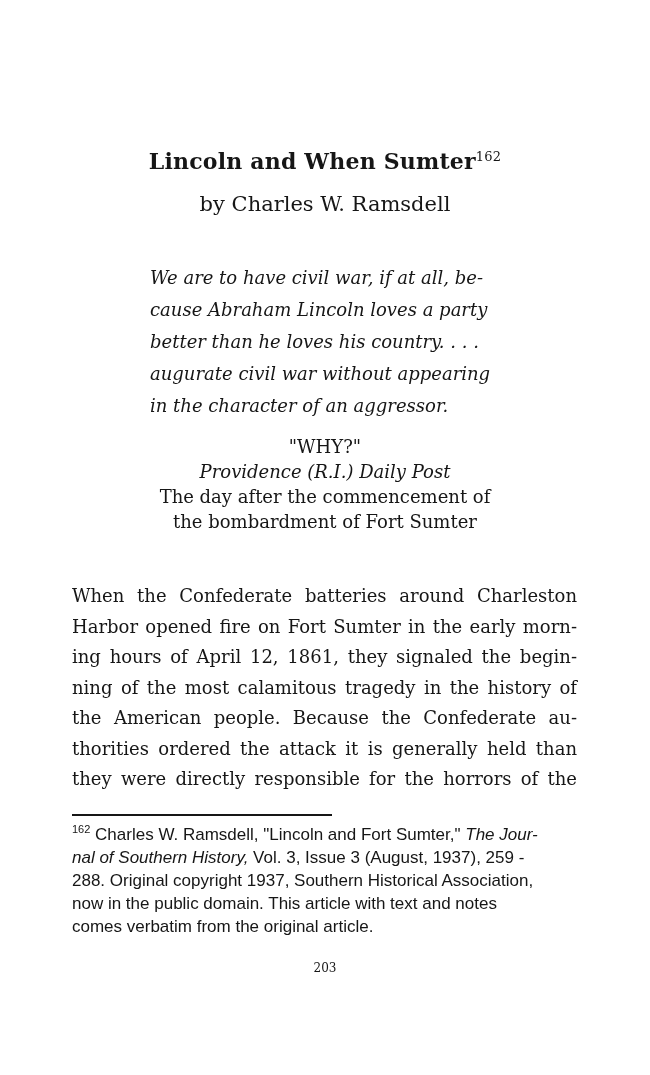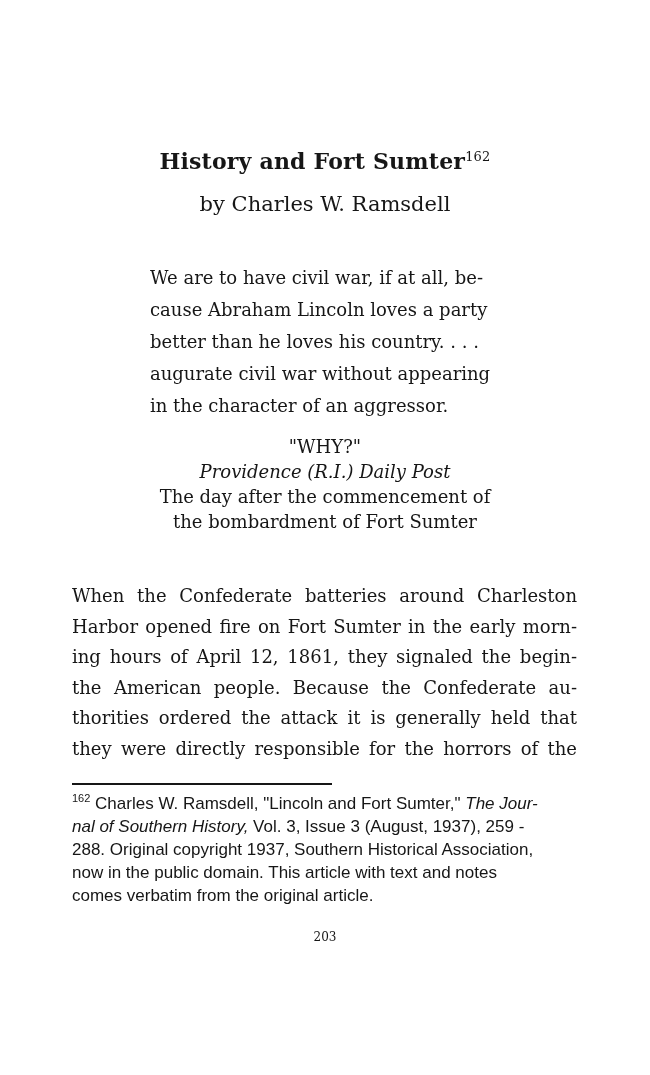--- a/index.html
+++ b/index.html
@@ -38,20 +38,21 @@
     margin-top: 14px;
     font-size: 21px;
     font-weight: normal;
     line-height: 28px;
   }
 
   
   .epigraph-quote {
     margin: 44px 0 0 150px;
     width: 360px;
+    font-style: italic;
     font-size: 18px;
     line-height: 32px;
   }
 
   
   .epigraph-attribution {
     margin-top: 12px;
     text-align: center;
     font-size: 18px;
     line-height: 25px;
@@ -99,21 +100,21 @@
     font-size: 12px;
     line-height: 26px;
   }
 </style>
 </head>
 <body>
 
 <div class="page">
 
   <div class="title-block">
-    <div class="doc-title"><span>History and Fort Sumter</span><sup>162</sup></div>
+    <div class="doc-title"><span>Lincoln and When Sumter</span><sup>162</sup></div>
     <div class="doc-byline">by Charles W. Ramsdell</div>
   </div>
 
   <div class="epigraph-quote">
     <div class="quote-line">We are to have civil war, if at all, be-</div>
     <div class="quote-line">cause Abraham Lincoln loves a party</div>
     <div class="quote-line">better than he loves his country. . . .</div>
     <div class="quote-line">augurate civil war without appearing</div>
     <div class="quote-line">in the character of an aggressor.</div>
   </div>
@@ -122,22 +123,23 @@
     <div class="attr-source">"WHY?"</div>
     <div class="attr-publication">Providence (R.I.) Daily Post</div>
     <div class="attr-context">The day after the commencement of</div>
     <div class="attr-context">the bombardment of Fort Sumter</div>
   </div>
 
   <div class="body-paragraph">
     <div class="body-line">When the Confederate batteries around Charleston</div>
     <div class="body-line">Harbor opened fire on Fort Sumter in the early morn-</div>
     <div class="body-line">ing hours of April 12, 1861, they signaled the begin-</div>
+    <div class="body-line">ning of the most calamitous tragedy in the history of</div>
     <div class="body-line">the American people. Because the Confederate au-</div>
-    <div class="body-line">thorities ordered the attack it is generally held that</div>
+    <div class="body-line">thorities ordered the attack it is generally held than</div>
     <div class="body-line">they were directly responsible for the horrors of the</div>
   </div>
 
   <div class="footnote-rule"></div>
 
   <div class="footnote">
     <div class="footnote-line"><sup>162</sup><span> Charles W. Ramsdell, "Lincoln and Fort Sumter," </span><span class="it">The Jour-</span></div>
     <div class="footnote-line"><span class="it">nal of Southern History,</span><span> Vol. 3, Issue 3 (August, 1937), 259 -</span></div>
     <div class="footnote-line"><span>288. Original copyright 1937, Southern Historical Association,</span></div>
     <div class="footnote-line"><span>now in the public domain. This article with text and notes</span></div>

